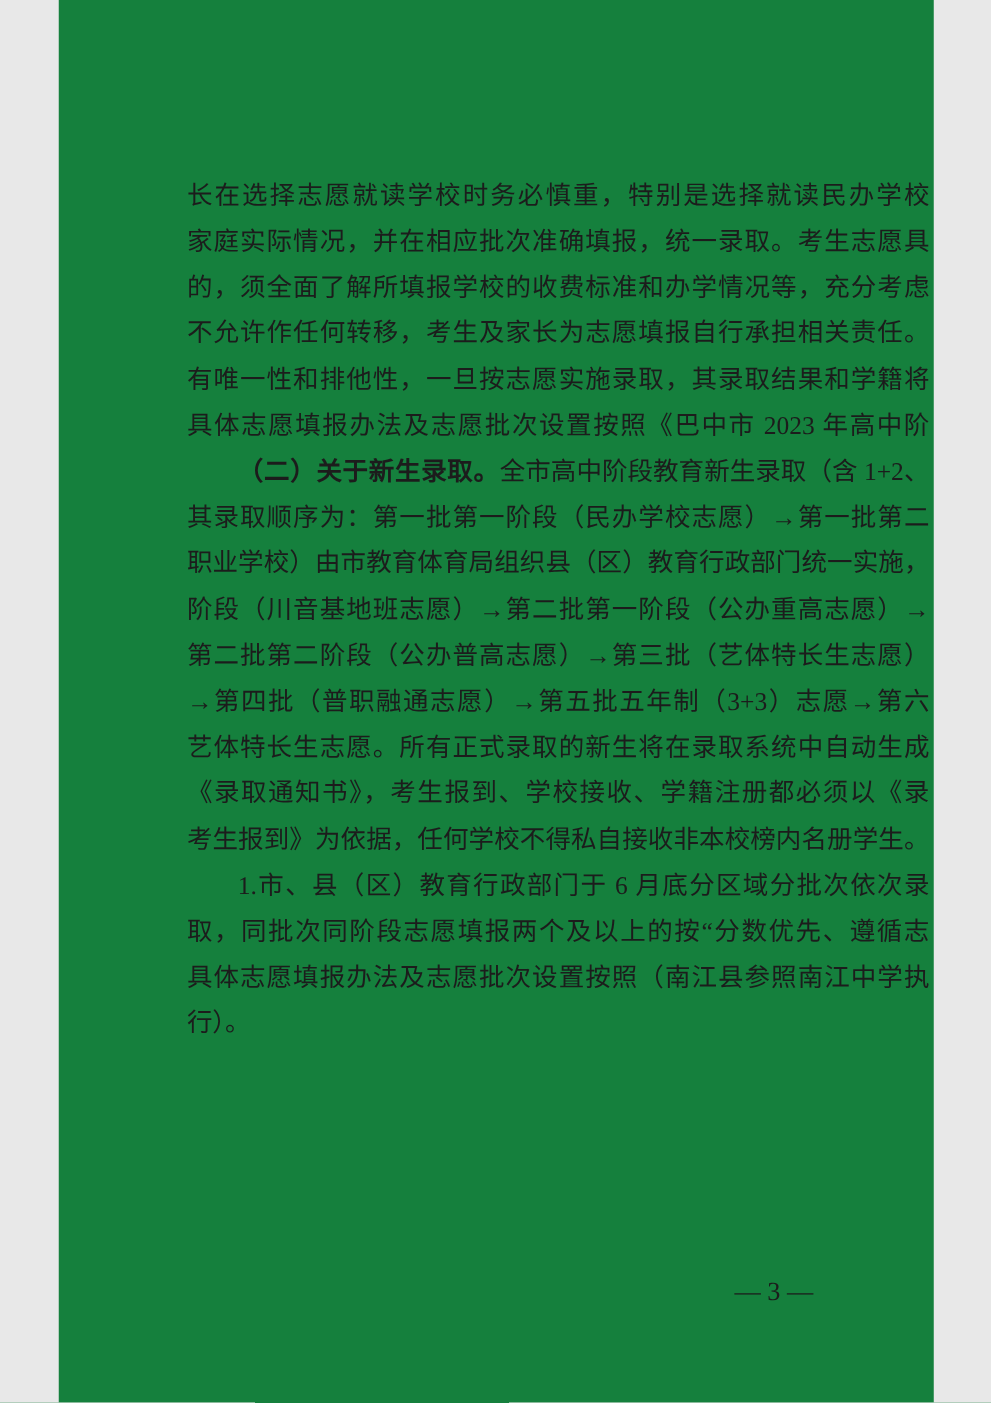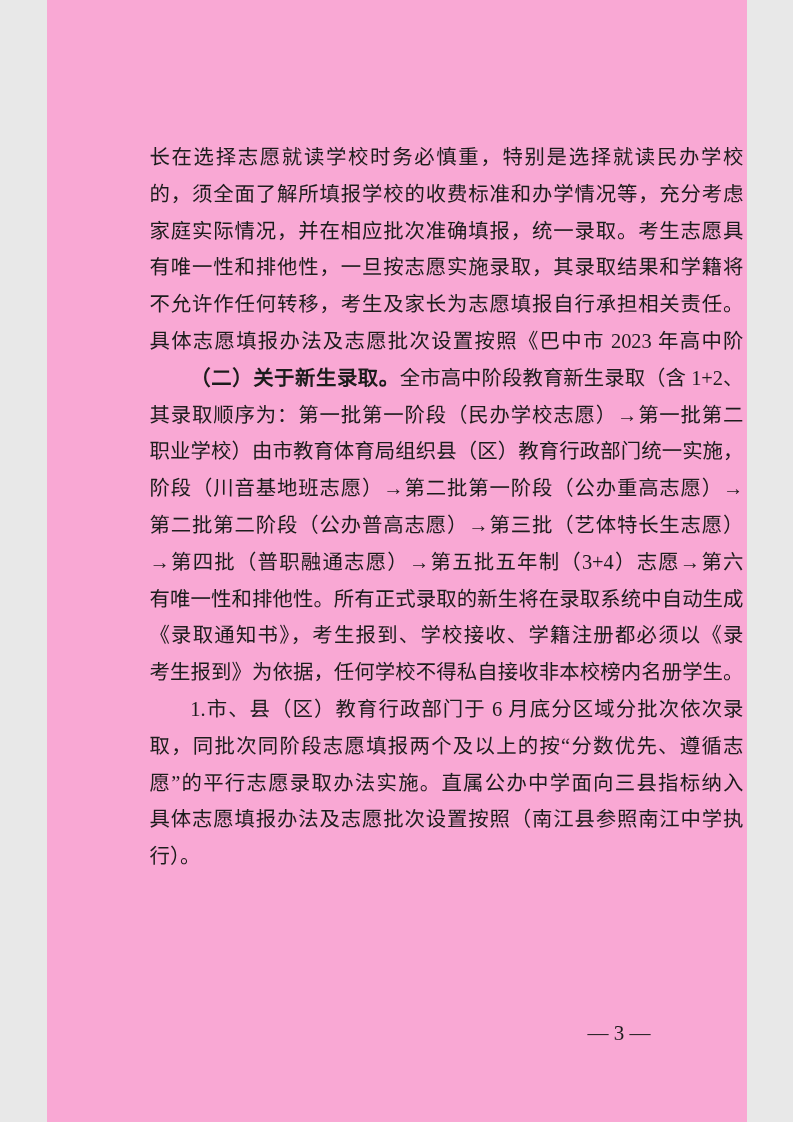--- a/index.html
+++ b/index.html
@@ -6,21 +6,21 @@
   html, body {
     margin: 0;
     padding: 0;
     background: #e8e8e8;
   }
   .page {
     position: relative;
     width: 700px;
     height: 1122px;
     margin: 0 auto;
-    background: #f9a8d4;
+    background: #15803d;
     overflow: hidden;
     font-family: "Liberation Serif", "DejaVu Serif", serif;
     color: #1c1c1c;
   }
   .doc-body {
     position: absolute;
     left: 103px;
     top: 139px;
     width: 594px;
     font-size: 20.4px;
@@ -55,36 +55,35 @@
     text-align: right;
     font-family: "Liberation Serif", "DejaVu Serif", serif;
   }
 </style>
 </head>
 <body>
 
 <div class="page">
   <main class="doc-body">
       <div class="line fill">长在选择志愿就读学校时务必慎重，特别是选择就读民办学校</div>
+      <div class="line fill">家庭实际情况，并在相应批次准确填报，统一录取。考生志愿具</div>
       <div class="line fill">的，须全面了解所填报学校的收费标准和办学情况等，充分考虑</div>
-      <div class="line fill">家庭实际情况，并在相应批次准确填报，统一录取。考生志愿具</div>
+      <div class="line fill">不允许作任何转移，考生及家长为志愿填报自行承担相关责任。</div>
       <div class="line fill">有唯一性和排他性，一旦按志愿实施录取，其录取结果和学籍将</div>
-      <div class="line fill">不允许作任何转移，考生及家长为志愿填报自行承担相关责任。</div>
       <div class="line fill">具体志愿填报办法及志愿批次设置按照《巴中市 2023 年高中阶</div>
       <div class="line fill indent"><span class="lead-bold">（二）关于新生录取。</span><span>全市高中阶段教育新生录取（含 1+2、</span></div>
       <div class="line fill">其录取顺序为：第一批第一阶段（民办学校志愿）→第一批第二</div>
       <div class="line fill">职业学校）由市教育体育局组织县（区）教育行政部门统一实施，</div>
       <div class="line fill">阶段（川音基地班志愿）→第二批第一阶段（公办重高志愿）→</div>
       <div class="line fill">第二批第二阶段（公办普高志愿）→第三批（艺体特长生志愿）</div>
-      <div class="line fill">→第四批（普职融通志愿）→第五批五年制（3+4）志愿→第六</div>
-      <div class="line fill">有唯一性和排他性。所有正式录取的新生将在录取系统中自动生成</div>
+      <div class="line fill">→第四批（普职融通志愿）→第五批五年制（3+3）志愿→第六</div>
+      <div class="line fill">艺体特长生志愿。所有正式录取的新生将在录取系统中自动生成</div>
       <div class="line fill">《录取通知书》，考生报到、学校接收、学籍注册都必须以《录</div>
       <div class="line fill">考生报到》为依据，任何学校不得私自接收非本校榜内名册学生。</div>
       <div class="line fill indent">1.市、县（区）教育行政部门于 6 月底分区域分批次依次录</div>
       <div class="line fill">取，同批次同阶段志愿填报两个及以上的按“分数优先、遵循志</div>
-      <div class="line fill">愿”的平行志愿录取办法实施。直属公办中学面向三县指标纳入</div>
       <div class="line fill">具体志愿填报办法及志愿批次设置按照（南江县参照南江中学执</div>
       <div class="line">行）。</div>
     </main>
   <footer class="page-footer">
     <span>— 3 —</span>
   </footer>
 </div>
 
 </body></html>

